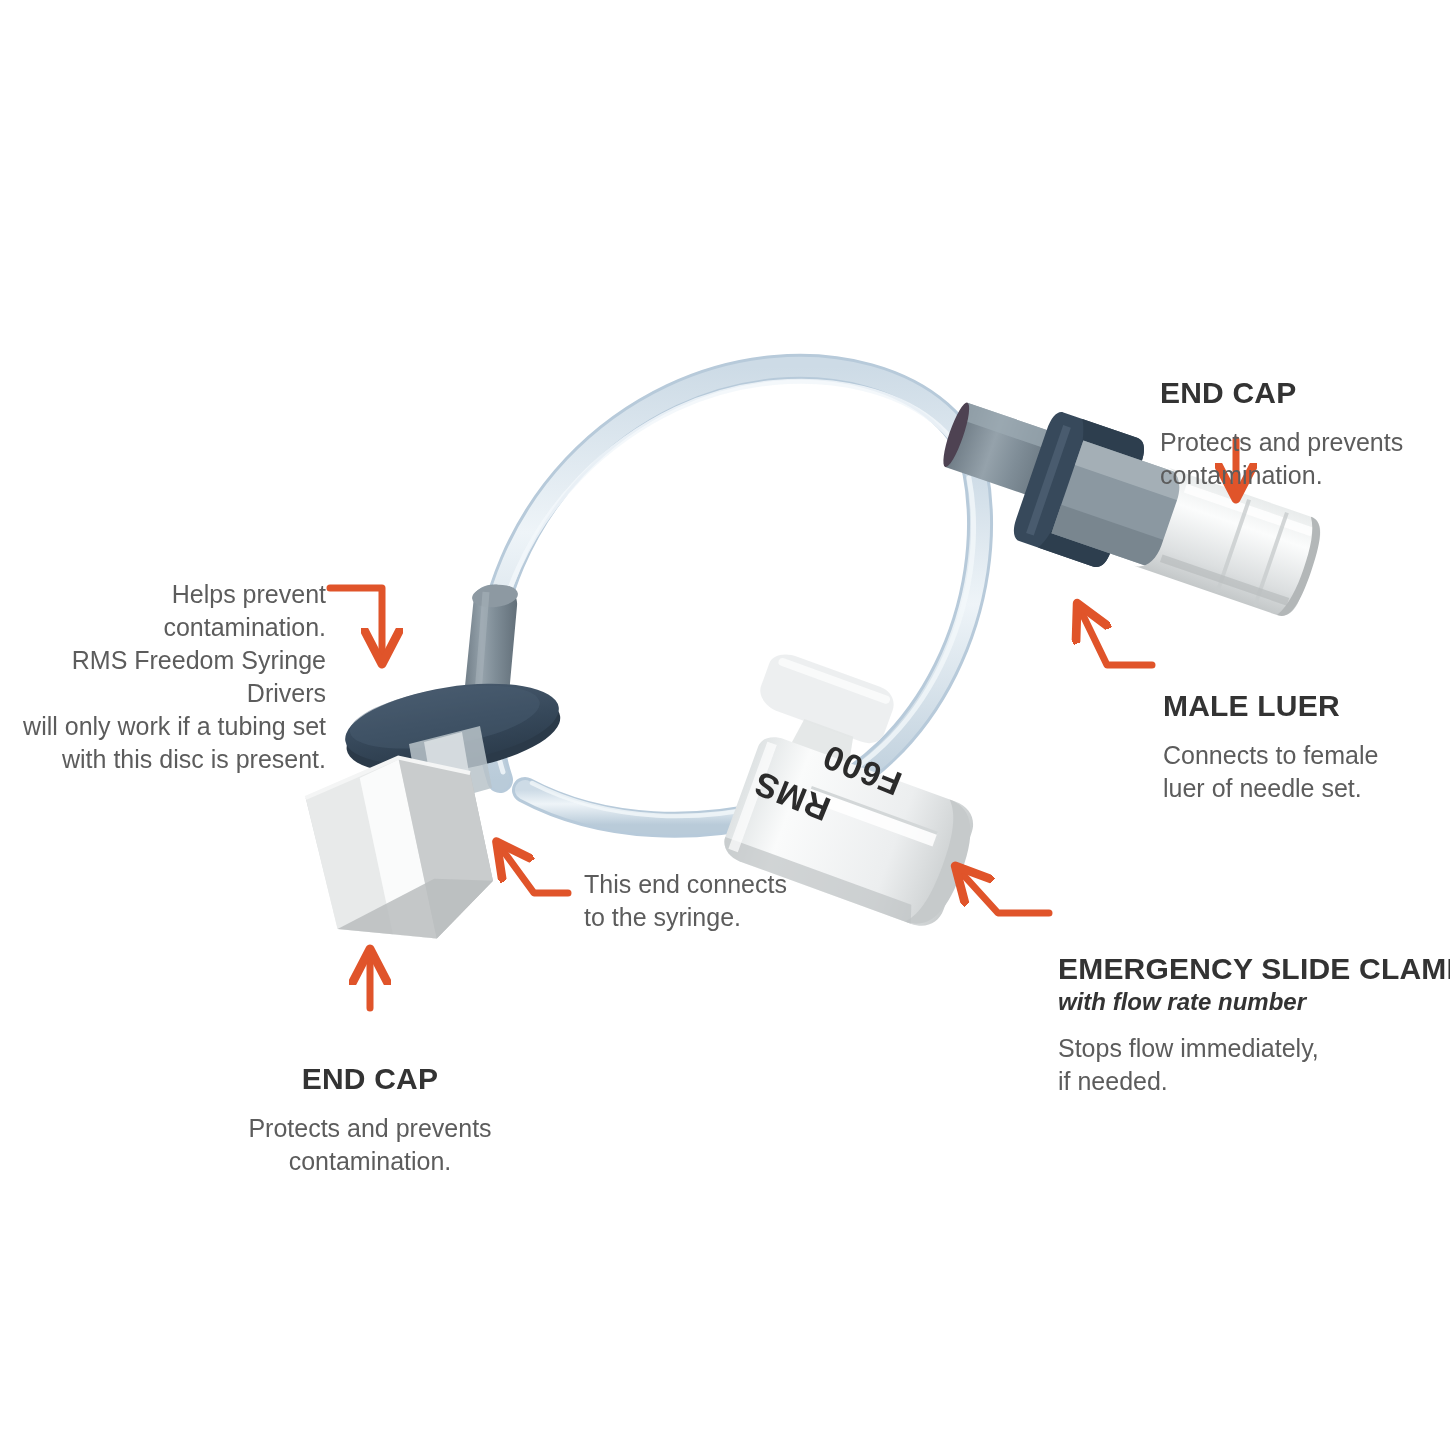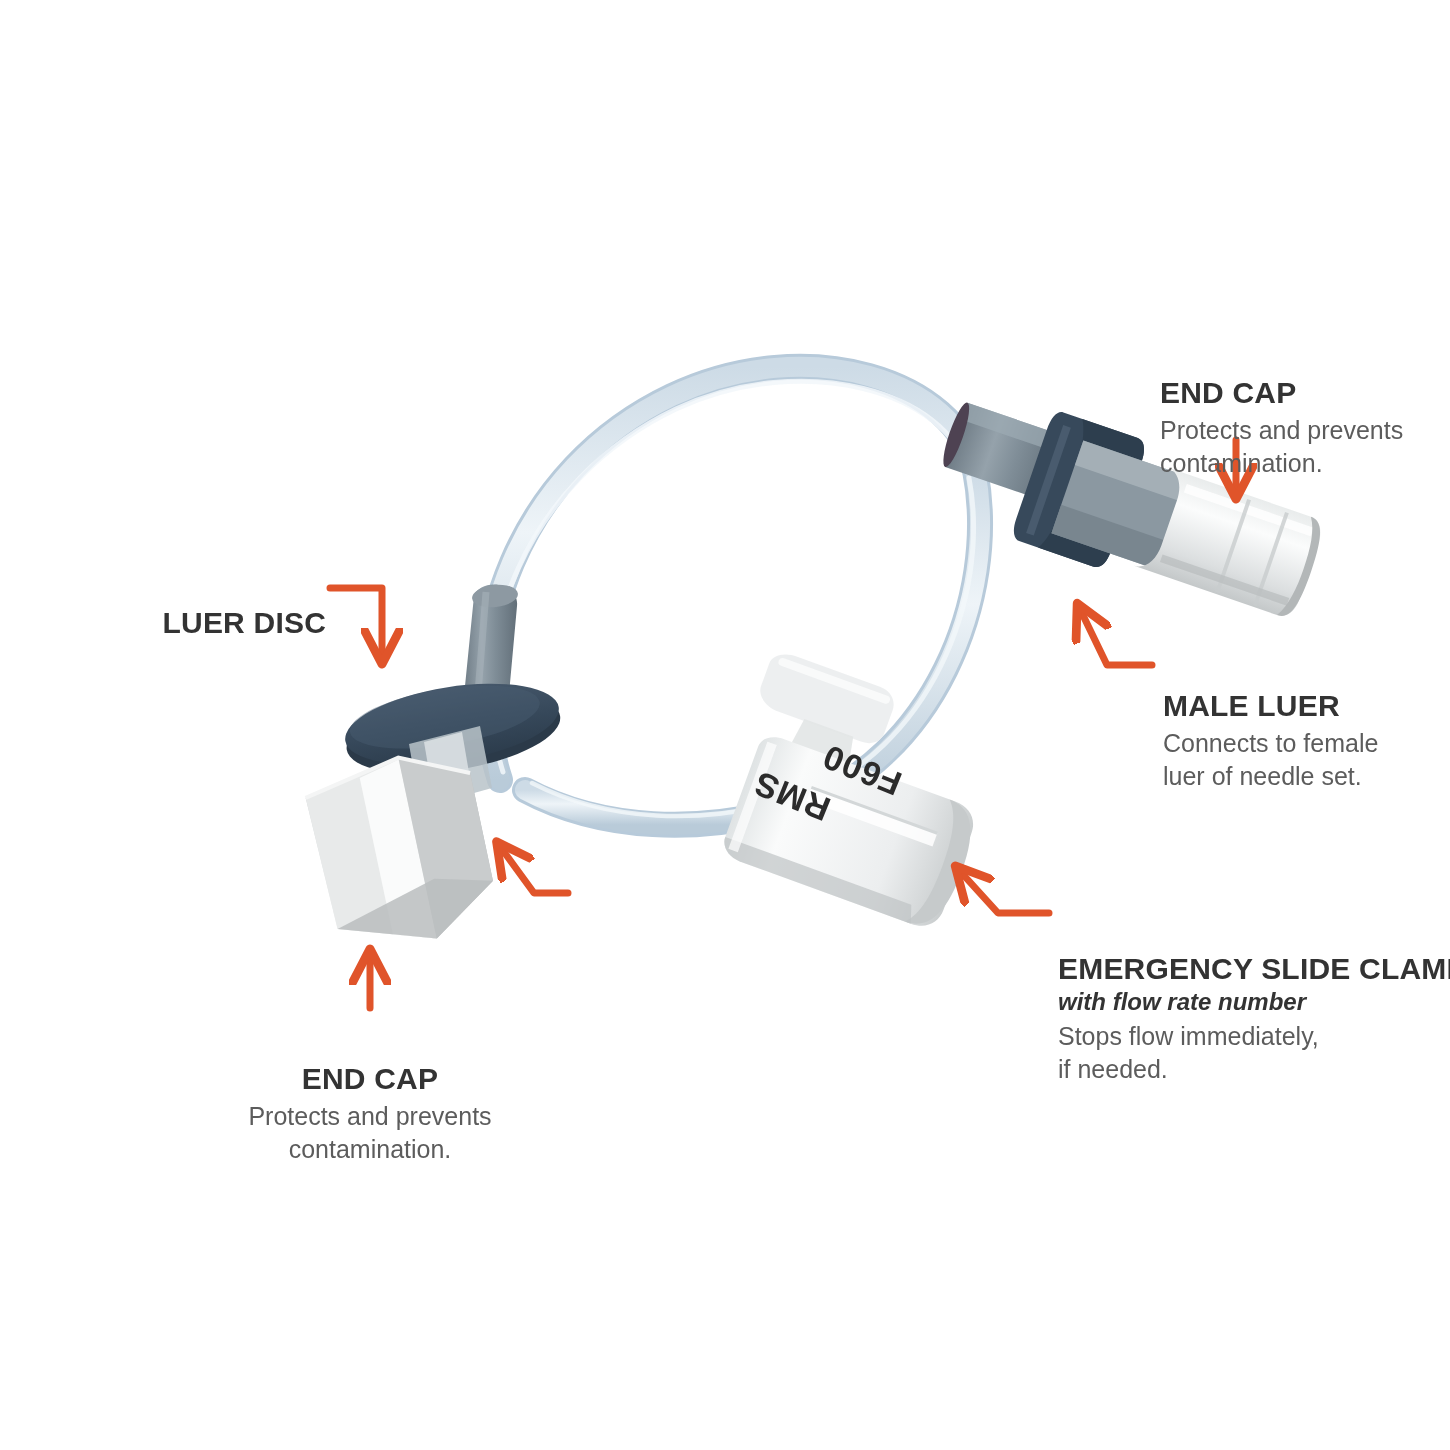--- a/index.html
+++ b/index.html
@@ -48,21 +48,21 @@
     color: #333333;
     font-size: 24px;
     line-height: 1.2;
     margin-top: 2px;
     white-space: nowrap;
   }
   .callout .body {
     font-size: 25px;
     line-height: 1.32;
     color: #5c5c5c;
-    margin-top: 4px;
+    margin-top: 16px;
     white-space: pre-line;
   }
   .align-left   { text-align: left;  }
   .align-right  { text-align: right; }
   .align-center { text-align: center;}
 
   .plain-note {
     position: absolute;
     font-size: 25px;
     line-height: 1.32;
@@ -265,23 +265,28 @@
   </div>
 
   <div class="callout align-left" style="left:1058px; top:908px; width:400px;">
     <div class="title">EMERGENCY SLIDE CLAMP</div>
     <div class="subtitle">with flow rate number</div>
     <div class="body">Stops flow immediately,
 if needed.</div>
   </div>
 
   <div class="callout align-right" style="left:10px; top:562px; width:316px;">
-    <div class="title">LUER DISC</div>
+    <div class="body">Helps prevent contamination.
+RMS Freedom Syringe Drivers
+will only work if a tubing set
+with this disc is present.</div>
   </div>
 
   <div class="callout align-center" style="left:215px; top:1018px; width:310px;">
     <div class="title">END CAP</div>
     <div class="body">Protects and prevents
 contamination.</div>
   </div>
 
+  <div class="plain-note" style="left:584px; top:868px; width:240px;">This end connects
+to the syringe.</div>
 
 </div>
 
 </body></html>

